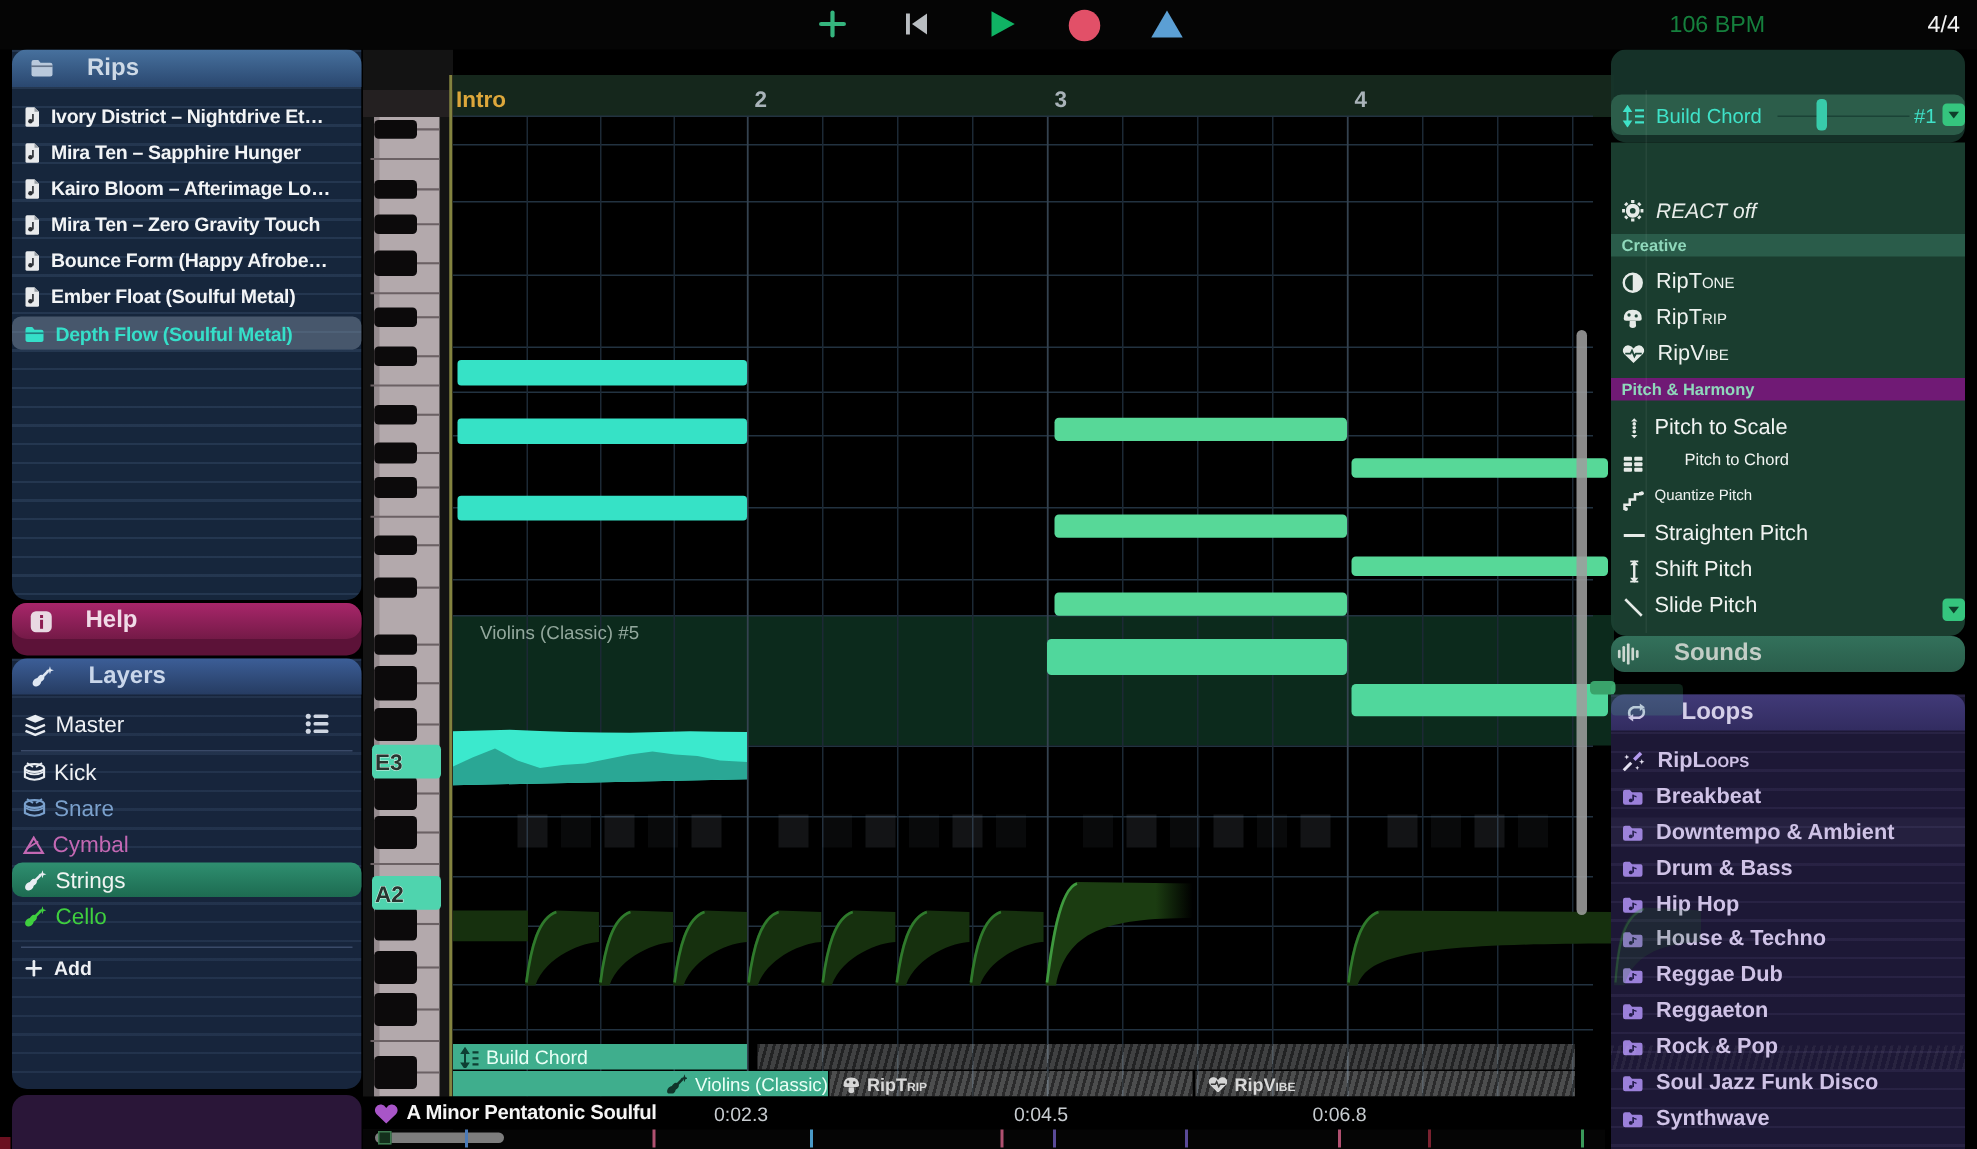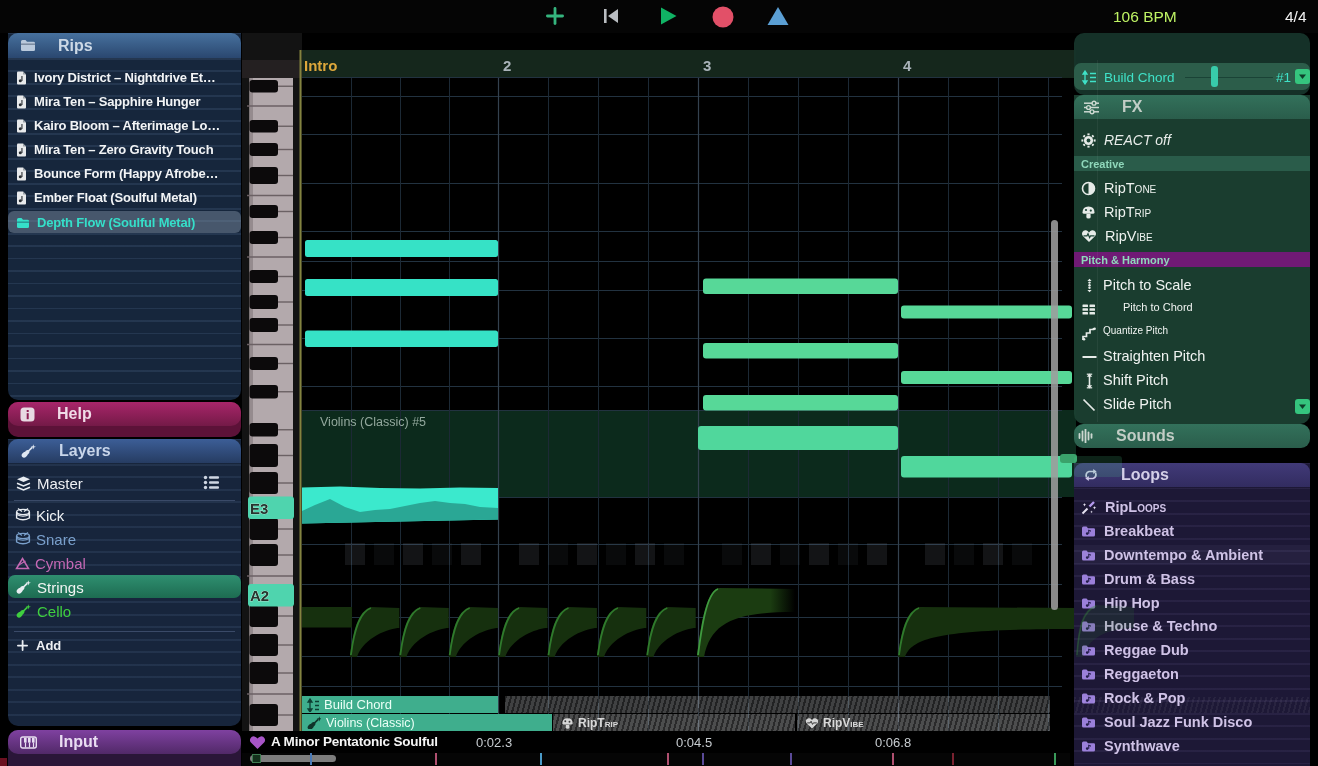--- a/index.html
+++ b/index.html
@@ -201,21 +201,21 @@
       </svg>
       <span style="font-size:12px;color:#d9d9d9;font-weight:bold;">Rip<span style="font-variant:small-caps">Trip</span></span>
     </div>
 <div class="abs" style="left:797px;top:714px;width:253px;height:17px;background:rgba(168,171,173,0.40);background-image:repeating-linear-gradient(105deg, rgba(0,0,0,0.38) 0 2px, rgba(255,255,255,0.05) 2px 5px);display:flex;align-items:center;gap:5px;padding-left:8px;">
       <svg width="13" height="11" viewBox="0 0 13 11" style="">
         <path d="M7 11.5 L1.6 6.2 Q0.2 4.6 1.2 2.7 Q2.3 0.8 4.4 1.2 Q6 1.4 7 3 Q8 1.4 9.6 1.2 Q11.7 0.8 12.8 2.7 Q13.8 4.6 12.4 6.2 Z" fill="#d6d6d6"></path>
         <path d="M2.2 5.9 L5.2 5.9 L6.1 4.2 L7.5 7.4 L8.4 5.9 L11.8 5.9" fill="none" stroke="#3a3a3a" stroke-width="1"></path>
       </svg>
       <span style="font-size:12px;color:#d9d9d9;font-weight:bold;">Rip<span style="font-variant:small-caps">Vibe</span></span>
     </div>
-<div class="abs" style="left:302px;top:714px;width:250px;height:17px;background:#3fae8d;display:flex;align-items:center;gap:5px;padding-left:4px;">
+<div class="abs" style="left:302px;top:714px;width:250px;height:17px;background:#3fae8d;display:flex;align-items:center;gap:5px;padding-left:4px;justify-content:flex-end;">
       <svg width="15" height="13" viewBox="0 0 15 13" style="">
         <ellipse cx="4.6" cy="10.8" rx="3.2" ry="2.5" fill="#10342a" transform="rotate(-44 4.6 10.8)"></ellipse>
         <ellipse cx="7.2" cy="8.3" rx="2.5" ry="2" fill="#10342a" transform="rotate(-44 7.2 8.3)"></ellipse>
         <line x1="8" y1="7.5" x2="12.2" y2="3.3" stroke="#10342a" stroke-width="1.7"></line>
         <path d="M13.3 0.2 l0.62 2.0 2.0 0.62 -2.0 0.62 -0.62 2.0 -0.62 -2.0 -2.0 -0.62 2.0 -0.62 Z" fill="#10342a"></path>
       </svg>
       <span style="font-size:12.5px;color:#eafff6;">Violins (Classic)</span>
     </div>
 <div class="abs" style="left:242px;top:731px;width:828px;height:22px;background:#000;"></div>
 <div class="abs" style="left:249px;top:735px;">
@@ -397,63 +397,40 @@
     </div>
 <div class="abs" style="left:14px;top:631px;width:221px;height:1px;background:#3a4a68;"></div>
 <div class="abs row" style="left:16px;top:637px;height:17px;gap:7px;">
       <svg width="13" height="13" viewBox="0 0 13 13" style="">
         <rect x="5.7" y="1" width="1.8" height="11" rx="0.9" fill="#e9edf2"></rect>
         <rect x="1" y="5.7" width="11" height="1.8" rx="0.9" fill="#e9edf2"></rect>
       </svg>
       <span style="font-size:13px;font-weight:bold;color:#eef0f4;text-align:right;">Add</span>
     </div>
 <div class="abs" style="left:8px;top:730px;width:233px;height:36px;background:#2a1638;border-radius:10px 10px 0 0;"></div>
-<div class="abs hdr" style="left:8px;top:730px;width:233px;height:24px;background:linear-gradient(180deg,#7f41a0,#512968);border-radius:10px;padding-left:12px;font-size:16px;color:#e9dcf2;">
-      <svg width="17" height="13" viewBox="0 0 17 13" style="">
-        <rect x="0.7" y="1" width="15.6" height="11" rx="2" fill="none" stroke="#e7def0" stroke-width="1.4"></rect>
-        <line x1="5.5" y1="6.5" x2="5.5" y2="11.4" stroke="#e7def0" stroke-width="1.2"></line>
-        <line x1="9.5" y1="6.5" x2="9.5" y2="11.4" stroke="#e7def0" stroke-width="1.2"></line>
-        <line x1="13.5" y1="6.5" x2="13.5" y2="11.4" stroke="#e7def0" stroke-width="1.2"></line>
-        <rect x="4" y="1.8" width="2.6" height="4.8" fill="#e7def0"></rect>
-        <rect x="8" y="1.8" width="2.6" height="4.8" fill="#e7def0"></rect>
-        <rect x="12" y="1.8" width="2.6" height="4.8" fill="#e7def0"></rect>
-      </svg>
-      <span>Input</span>
-    </div>
 <div class="abs" style="left:1074px;top:33px;width:236px;height:62px;background:rgba(22,52,42,0.95);border-radius:10px;"></div>
 <div class="abs" style="left:1074px;top:63px;width:236px;height:27px;background:#2c5d4a;border-radius:7px;"></div>
 <div class="abs row" style="left:1081px;top:69px;height:16px;gap:7px;">
       <svg width="16" height="15" viewBox="0 0 16 15" style="">
         <path d="M4 3.2 L4 11.8 M4 1 L2 4 L6 4 Z M4 14 L2 11 L6 11 Z" stroke="#3fe2c8" stroke-width="1.3" fill="#3fe2c8"></path>
         <line x1="9" y1="3.5" x2="15" y2="3.5" stroke="#3fe2c8" stroke-width="1.5"></line>
         <line x1="9" y1="7.5" x2="15" y2="7.5" stroke="#3fe2c8" stroke-width="1.5"></line>
         <line x1="9" y1="11.5" x2="15" y2="11.5" stroke="#3fe2c8" stroke-width="1.5"></line>
       </svg>
       <span style="font-size:13.5px;color:#3fe2c8;">Build Chord</span>
     </div>
 <div class="abs" style="left:1185px;top:76.5px;width:88px;height:1px;background:#1a4336;"></div>
 <div class="abs" style="left:1211px;top:66px;width:7px;height:21px;background:#38cbaa;border-radius:3px;"></div>
 <div class="abs" style="left:1276px;top:70px;font-size:13.5px;color:#3fe2c8;">#1</div>
 <div class="abs" style="left:1295px;top:69px;width:15px;height:15px;background:#35c57e;border-radius:3px;">
       <svg width="15" height="15" viewBox="0 0 15 15">
         <path d="M4 5.5 L11 5.5 L7.5 10 Z" fill="#0e3f2a"></path>
       </svg>
     </div>
 <div class="abs" style="left:1074px;top:95px;width:236px;height:329px;background:rgba(27,64,50,0.95);border-radius:0 0 10px 10px;"></div>
-<div class="abs hdr" style="left:1074px;top:95px;width:236px;height:24px;background:linear-gradient(180deg,#33715b,#2a5d4b);border-radius:9px 9px 0 0;padding-left:9px;font-size:16px;color:#c2cdc6;">
-      <svg width="17" height="15" viewBox="0 0 17 15" style="">
-        <line x1="1" y1="3.2" x2="16" y2="3.2" stroke="#cdd8d1" stroke-width="1.5"></line>
-        <circle cx="11" cy="3.2" r="1.9" fill="#2f6b55" stroke="#cdd8d1" stroke-width="1.4"></circle>
-        <line x1="1" y1="7.5" x2="16" y2="7.5" stroke="#cdd8d1" stroke-width="1.5"></line>
-        <circle cx="5.5" cy="7.5" r="1.9" fill="#2f6b55" stroke="#cdd8d1" stroke-width="1.4"></circle>
-        <line x1="1" y1="11.8" x2="16" y2="11.8" stroke="#cdd8d1" stroke-width="1.5"></line>
-        <circle cx="9" cy="11.8" r="1.9" fill="#2f6b55" stroke="#cdd8d1" stroke-width="1.4"></circle>
-      </svg>
-      <span>FX</span>
-    </div>
 <div class="abs row" style="left:1081px;top:132px;height:16px;gap:8px;">
       <svg width="15" height="15" viewBox="0 0 15 15" style="">
         <line x1="12.7" y1="7.5" x2="14.6" y2="7.5" stroke="#e6ebe8" stroke-width="2.2"></line>
         <line x1="11.2" y1="11.2" x2="12.5" y2="12.5" stroke="#e6ebe8" stroke-width="2.2"></line>
         <line x1="7.5" y1="12.7" x2="7.5" y2="14.6" stroke="#e6ebe8" stroke-width="2.2"></line>
         <line x1="3.8" y1="11.2" x2="2.5" y2="12.5" stroke="#e6ebe8" stroke-width="2.2"></line>
         <line x1="2.3" y1="7.5" x2="0.4" y2="7.5" stroke="#e6ebe8" stroke-width="2.2"></line>
         <line x1="3.8" y1="3.8" x2="2.5" y2="2.5" stroke="#e6ebe8" stroke-width="2.2"></line>
         <line x1="7.5" y1="2.3" x2="7.5" y2="0.4" stroke="#e6ebe8" stroke-width="2.2"></line>
         <line x1="11.2" y1="3.8" x2="12.5" y2="2.5" stroke="#e6ebe8" stroke-width="2.2"></line>
@@ -693,14 +670,14 @@
 <div class="abs" style="left:711px;top:5px;">
       <svg width="24" height="24" viewBox="0 0 24 24" style="">
         <circle cx="12" cy="12" r="10.5" fill="#e25068"></circle>
       </svg>
     </div>
 <div class="abs" style="left:766px;top:5px;">
       <svg width="24" height="22" viewBox="0 0 24 22" style="">
         <path d="M12 2 L22.5 20 L1.5 20 Z" fill="#5b9fd4"></path>
       </svg>
     </div>
-<div class="abs" style="left:1113px;top:8px;font-size:15.5px;color:#bef264;">106 BPM</div>
+<div class="abs" style="left:1113px;top:8px;font-size:15.5px;color:#15803d;">106 BPM</div>
 <div class="abs" style="left:1285px;top:8px;font-size:15.5px;color:#f2f2f2;">4/4</div>
 </div>
 </body></html>

